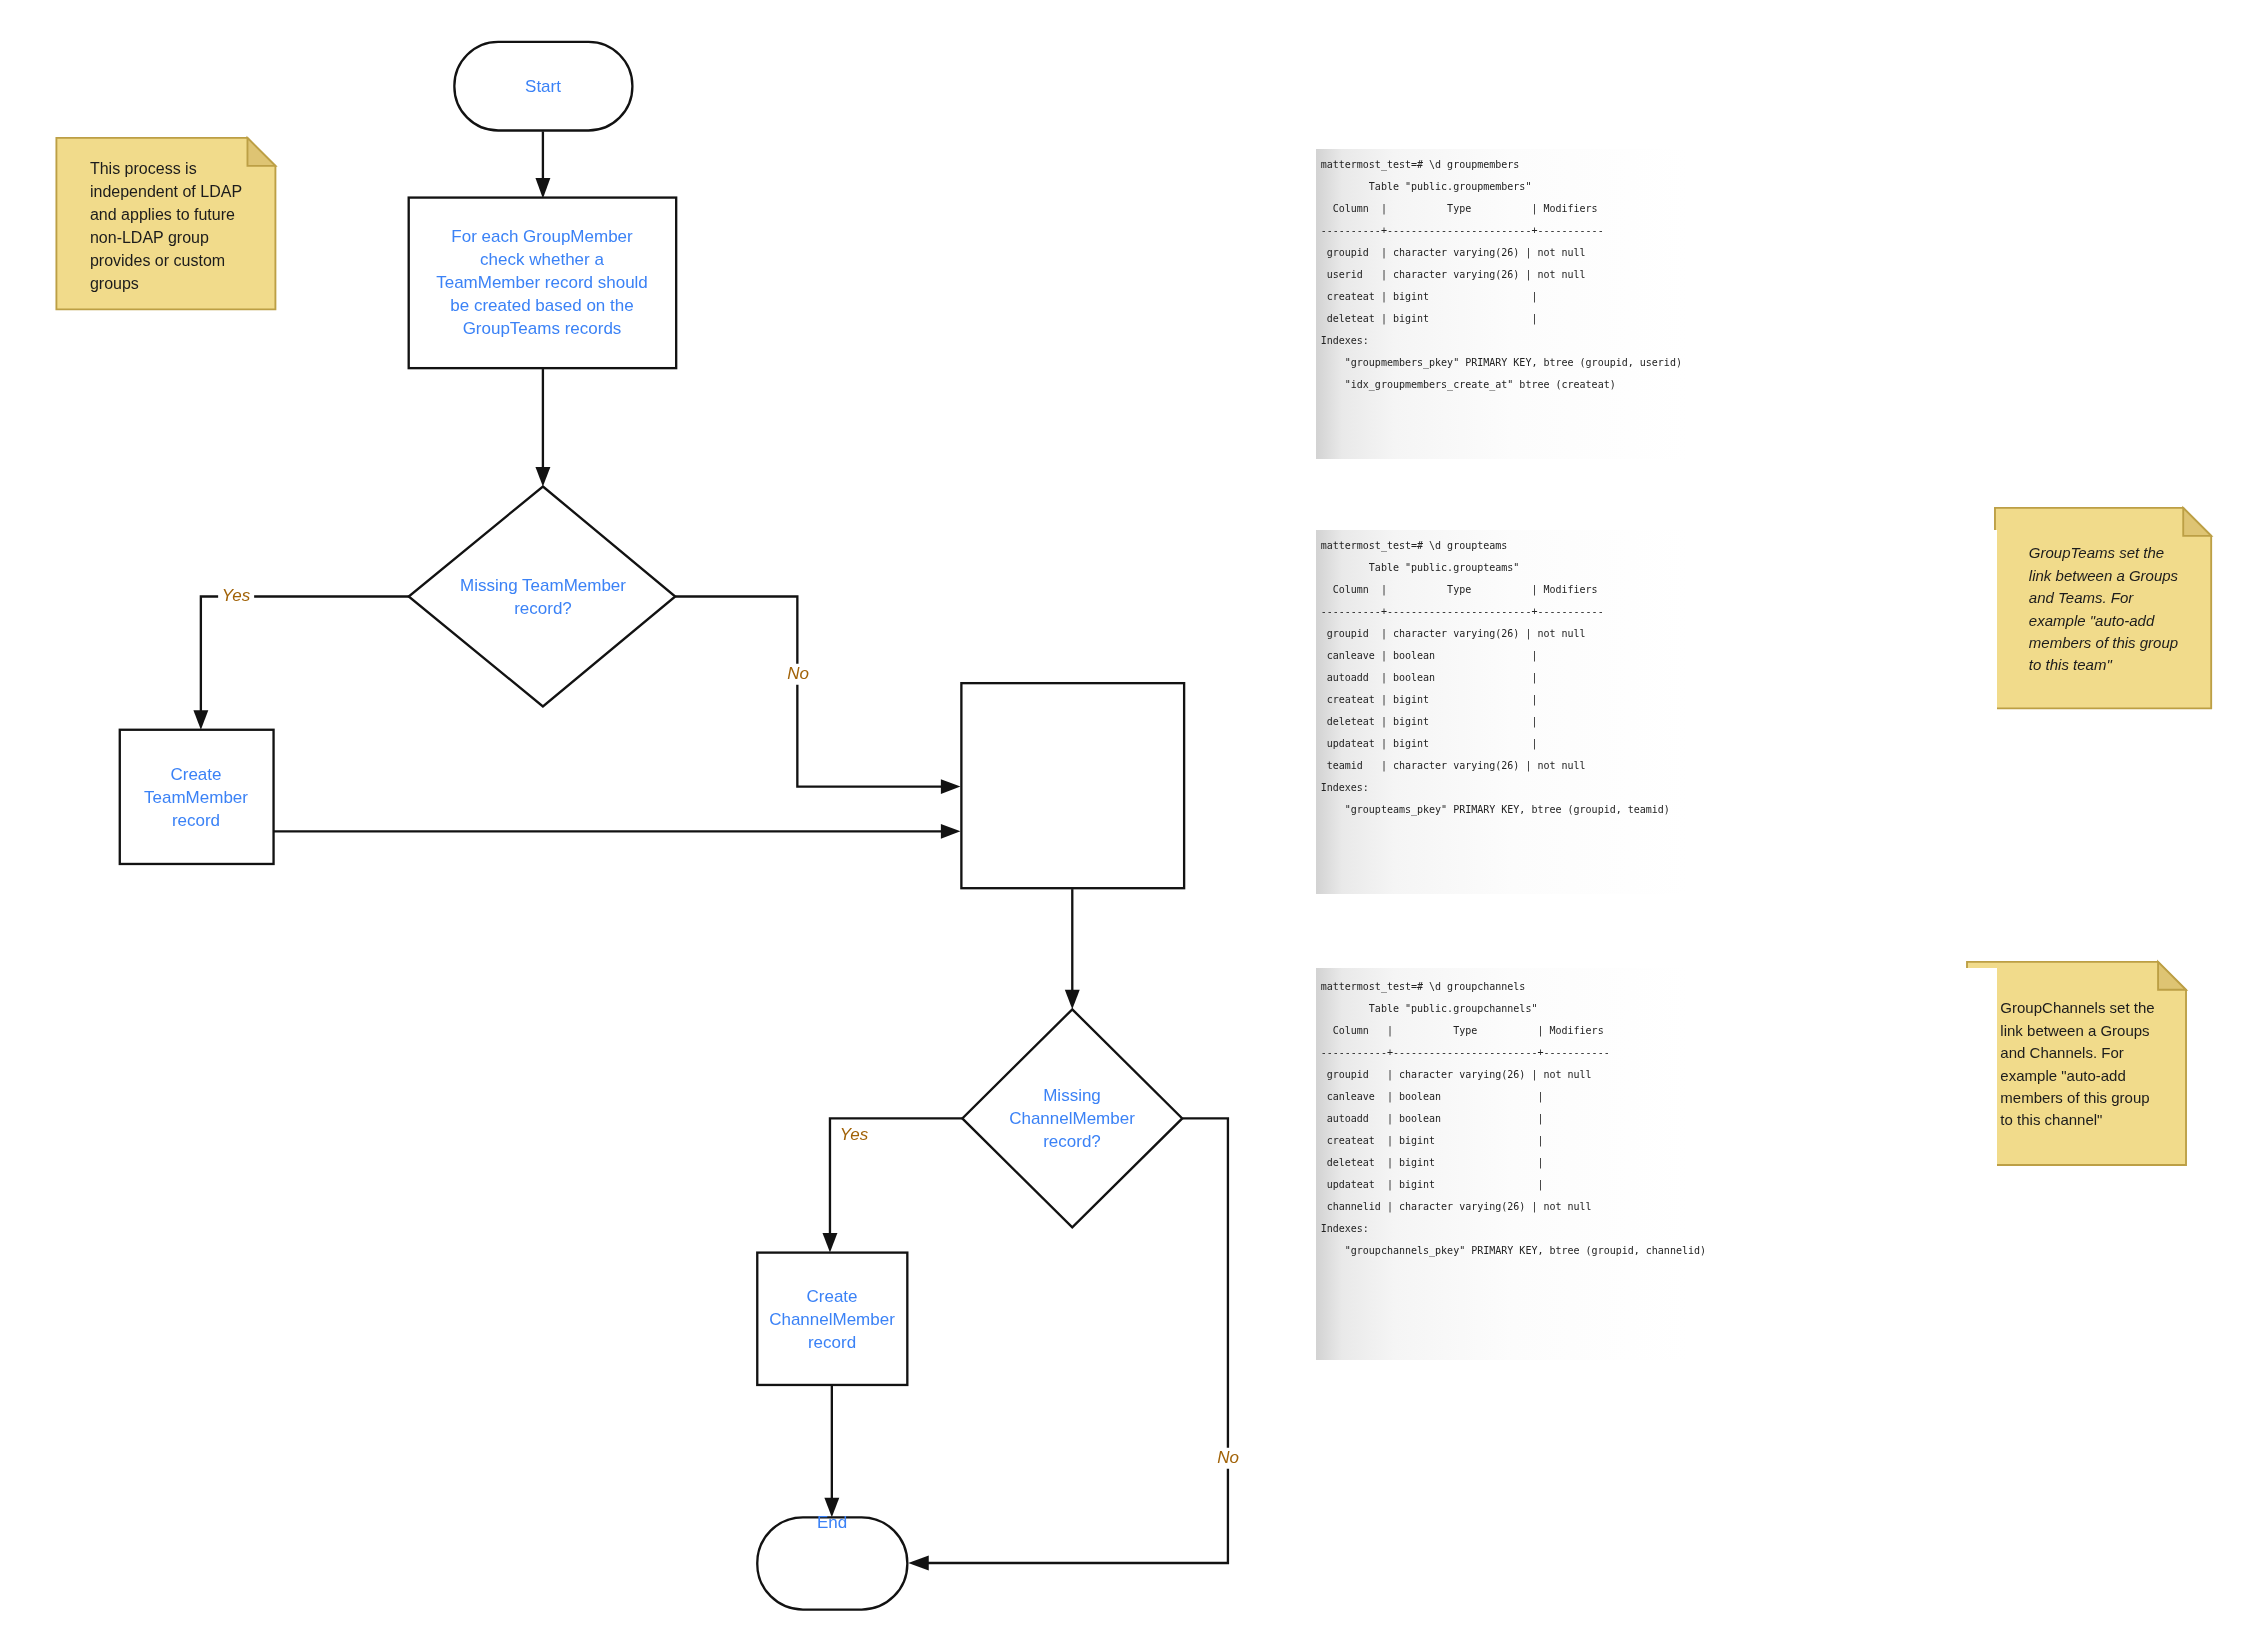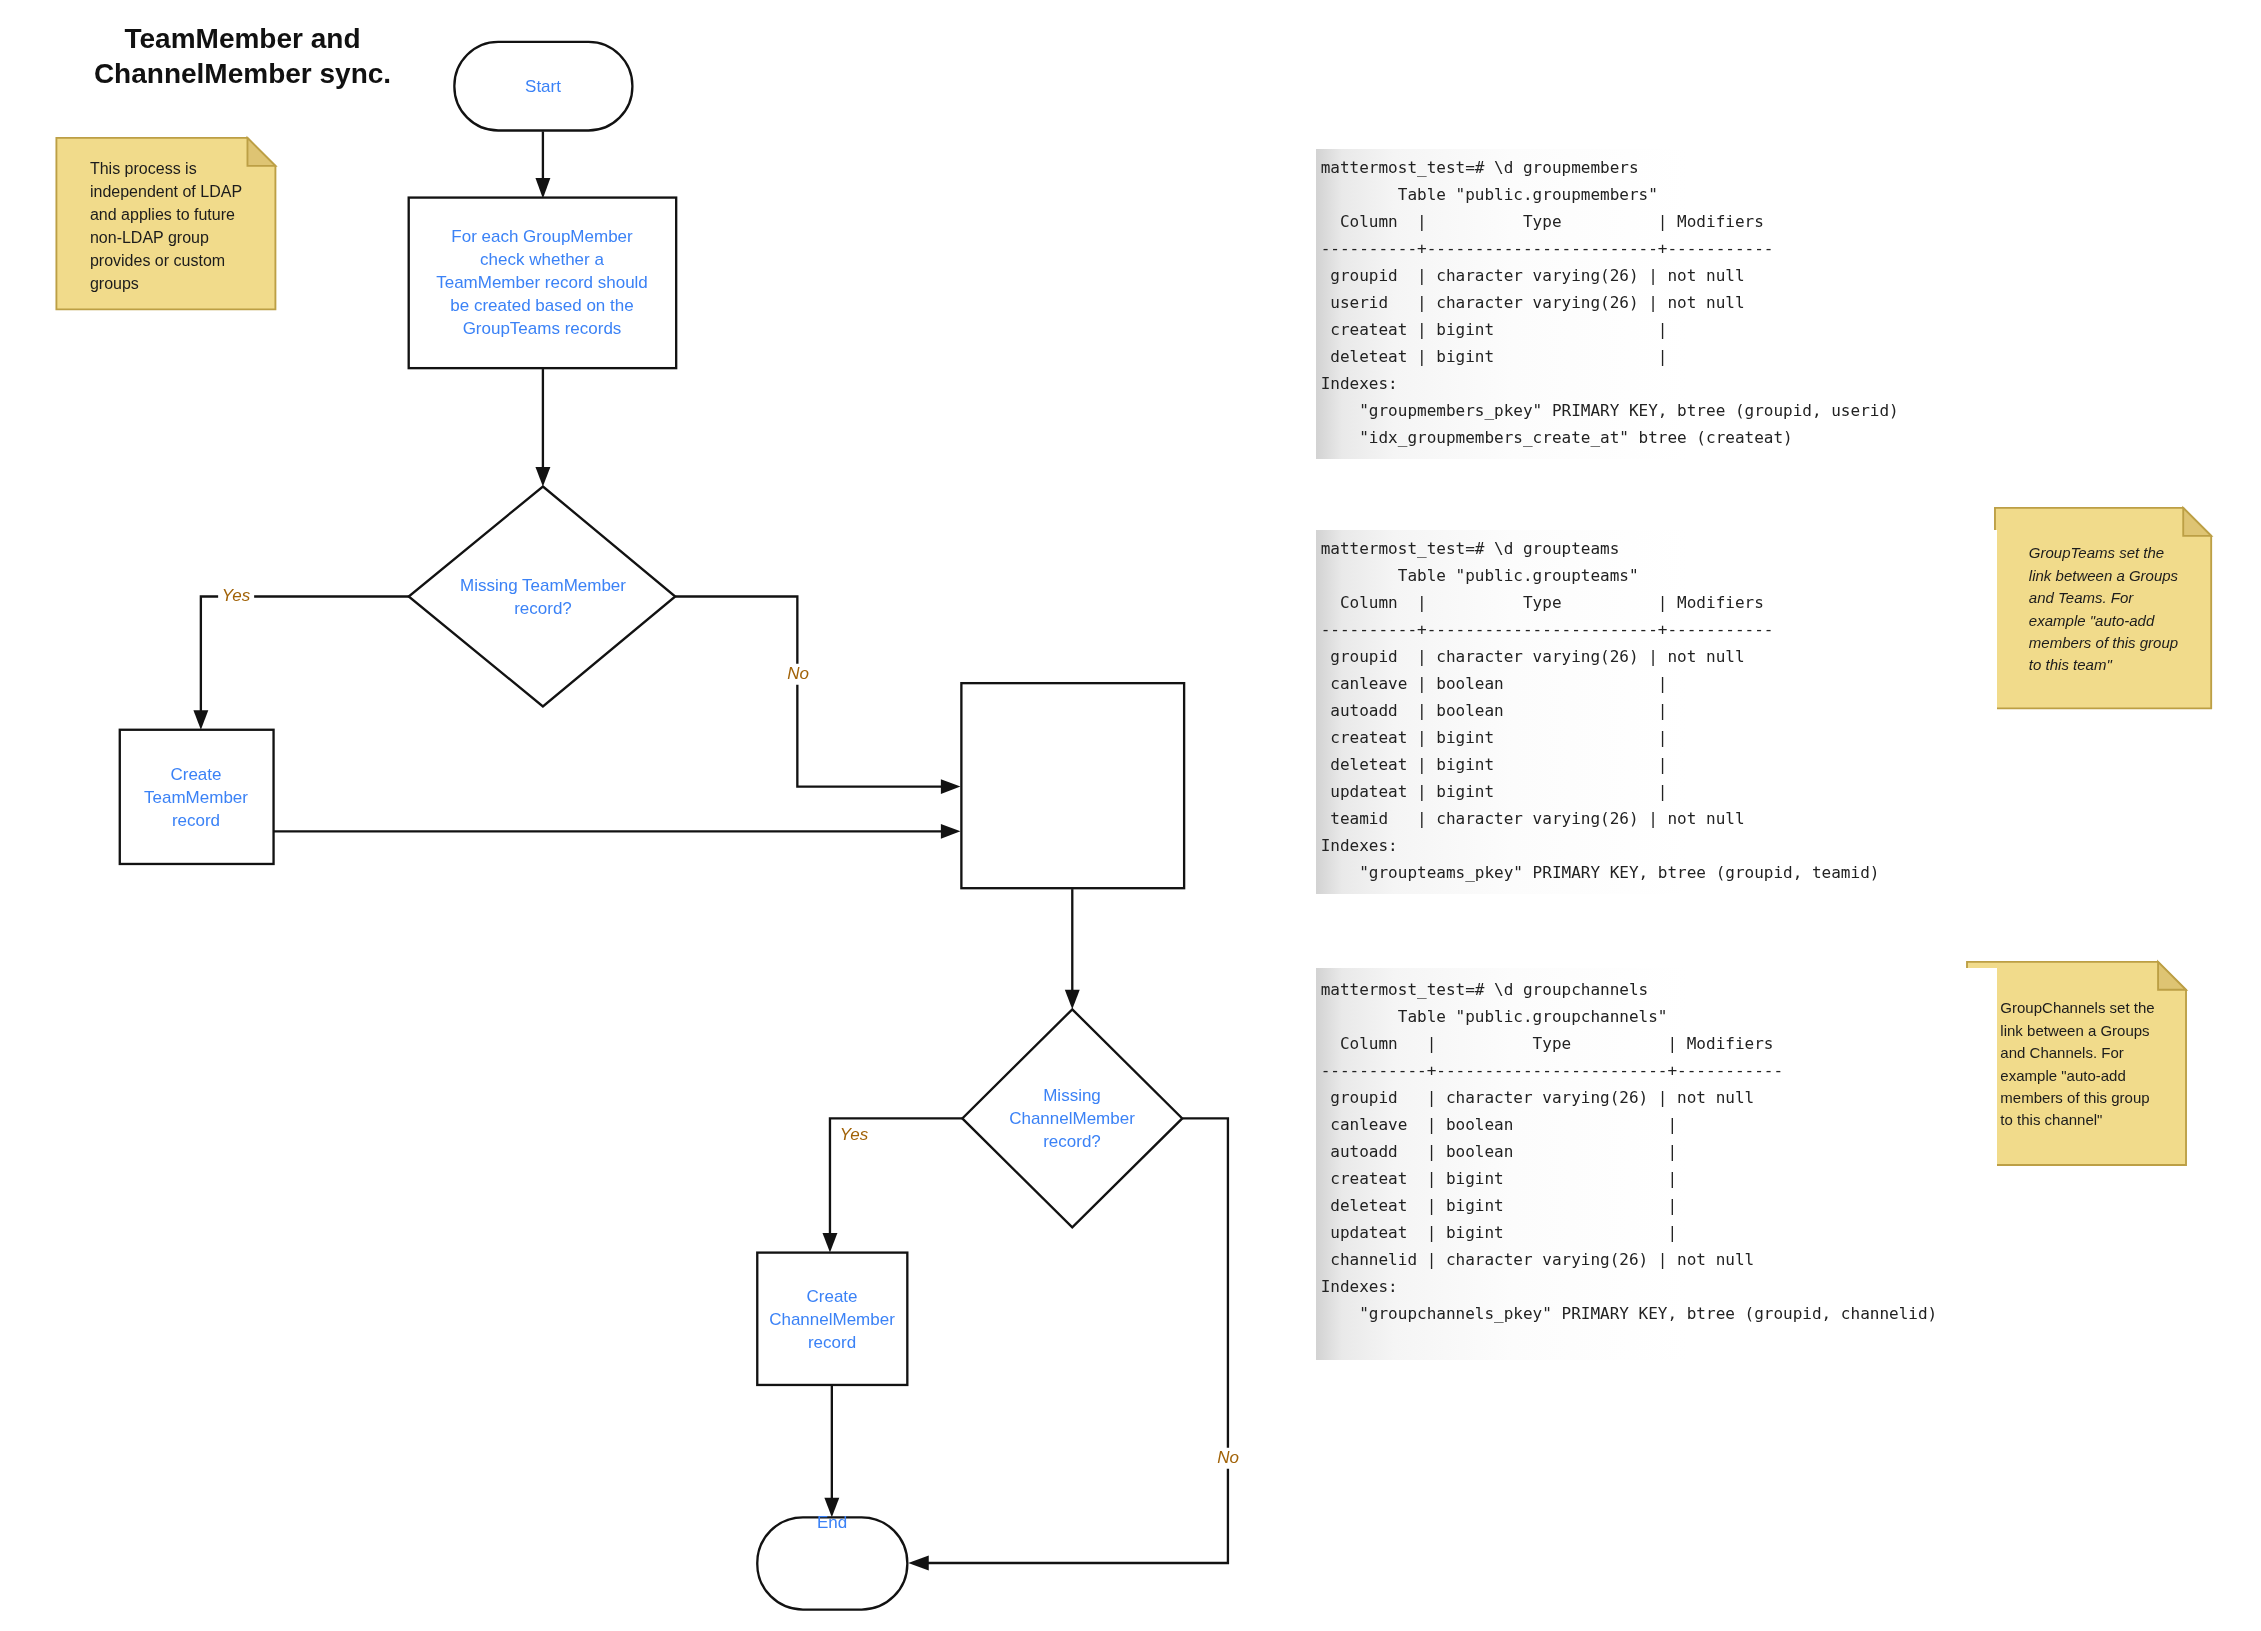--- a/index.html
+++ b/index.html
@@ -27,21 +27,21 @@
   }
   .note-text.n1{font-size:16px;line-height:23px;}
   .note-text.n2,.note-text.n3{font-size:15px;line-height:22.4px;}
   .term{
     position:absolute;
     background:linear-gradient(90deg,#d2d2d2 0px,#e9e9e9 26px,#f5f5f5 79px,#fcfcfc 196px,#ffffff 373px);
   }
   .term pre{
     margin:0;padding:4.7px 0 0 4.7px;
     font-family:"DejaVu Sans Mono","Liberation Mono",monospace;
-    font-size:16px;line-height:27px;color:#222222;white-space:pre;
+    font-size:10px;line-height:22px;color:#222222;white-space:pre;
   }
   .term.t3 pre{padding-top:7.5px;}
 </style>
 </head>
 <body>
 
 <div class="canvas">
 
   <svg class="layer" width="2262" height="1631" viewBox="0 0 2426 1750">
     <g fill="none" stroke="#121212" stroke-width="2.5">
@@ -79,22 +79,20 @@
     <g stroke="#BC9F45" stroke-width="2">
       <path d="M60,148 H265 L295,178 V332 H60 Z" fill="#F1DB8B"></path>
       <path d="M265,148 L295,178 H265 Z" fill="#DEC473"></path>
       <path d="M2140,545 H2342 L2372,575 V760 H2140 Z" fill="#F1DB8B"></path>
       <path d="M2342,545 L2372,575 H2342 Z" fill="#DEC473"></path>
       <path d="M2110,1032 H2315 L2345,1062 V1250 H2110 Z" fill="#F1DB8B"></path>
       <path d="M2315,1032 L2345,1062 H2315 Z" fill="#DEC473"></path>
     </g>
   </svg>
 
-  <div class="page-title">TeamMember and
-ChannelMember sync.</div>
 
   <div class="node-label" style="left:454px;top:42px;width:178px;height:89px;">Start</div>
 
   <div class="node-label" style="left:408px;top:202px;width:268px;height:161px;">For each GroupMember
 check whether a
 TeamMember record should
 be created based on the
 GroupTeams records</div>
 
   <div class="node-label" style="left:418px;top:550px;width:250px;height:93px;">Missing TeamMember

